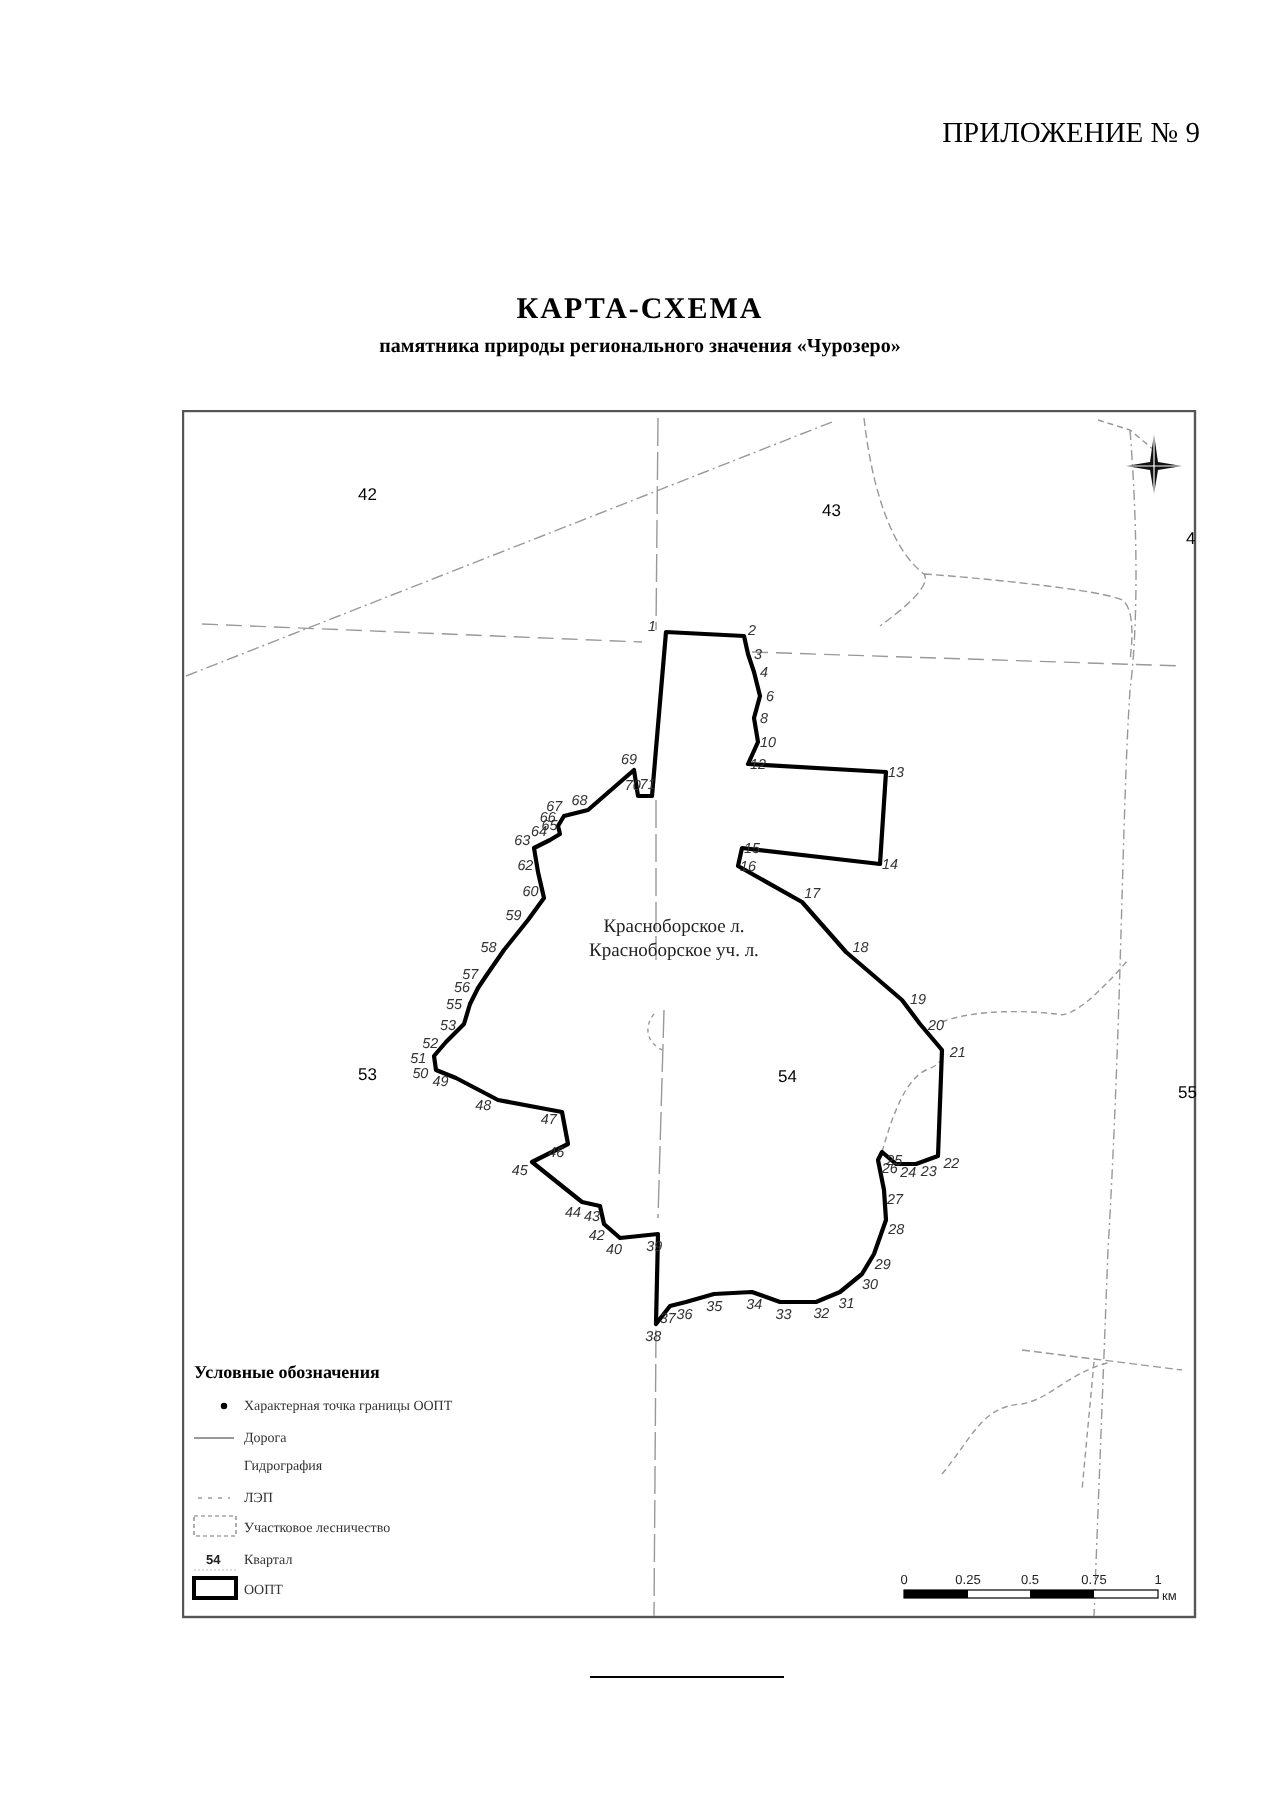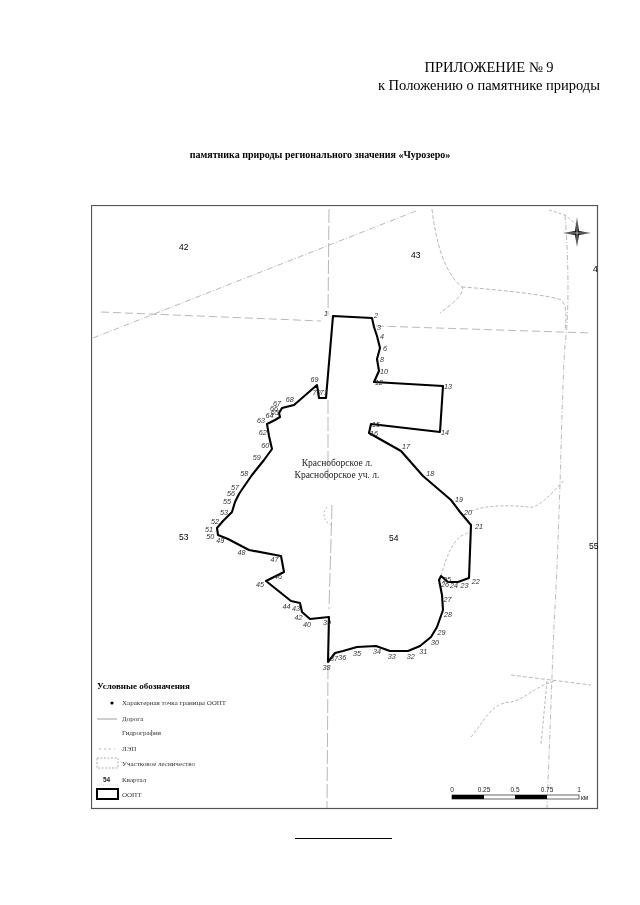--- a/index.html
+++ b/index.html
@@ -16,24 +16,24 @@
   .forest { font-family:"Liberation Serif", serif; font-size:9.5px; fill:#222; }
   .lg-title { font-family:"Liberation Serif", serif; font-size:9px; font-weight:bold; fill:#000; }
   .lg { font-family:"Liberation Serif", serif; font-size:7px; fill:#333; }
   .sc { font-family:"Liberation Sans", sans-serif; font-size:6.5px; fill:#222; }
 </style>
 </head>
 <body>
 
 <div class="appendix">
   <div>ПРИЛОЖЕНИЕ № 9</div>
-  <div>к Положению о памятнике природы</div>
 </div>
 
 <div class="title">
+  <div class="t1">КАРТА-СХЕМА</div>
   <div class="t2">памятника природы регионального значения «Чурозеро»</div>
 </div>
 
 <div class="map">
   <svg id="mapsvg" width="508" height="605" viewBox="0 0 508 605" xmlns="http://www.w3.org/2000/svg">
 
     <rect x="0.5" y="0.5" width="506" height="603" fill="#fff" stroke="#555" stroke-width="1.2"></rect>
 
     <g fill="none" stroke="#999" stroke-width="0.7">
 

